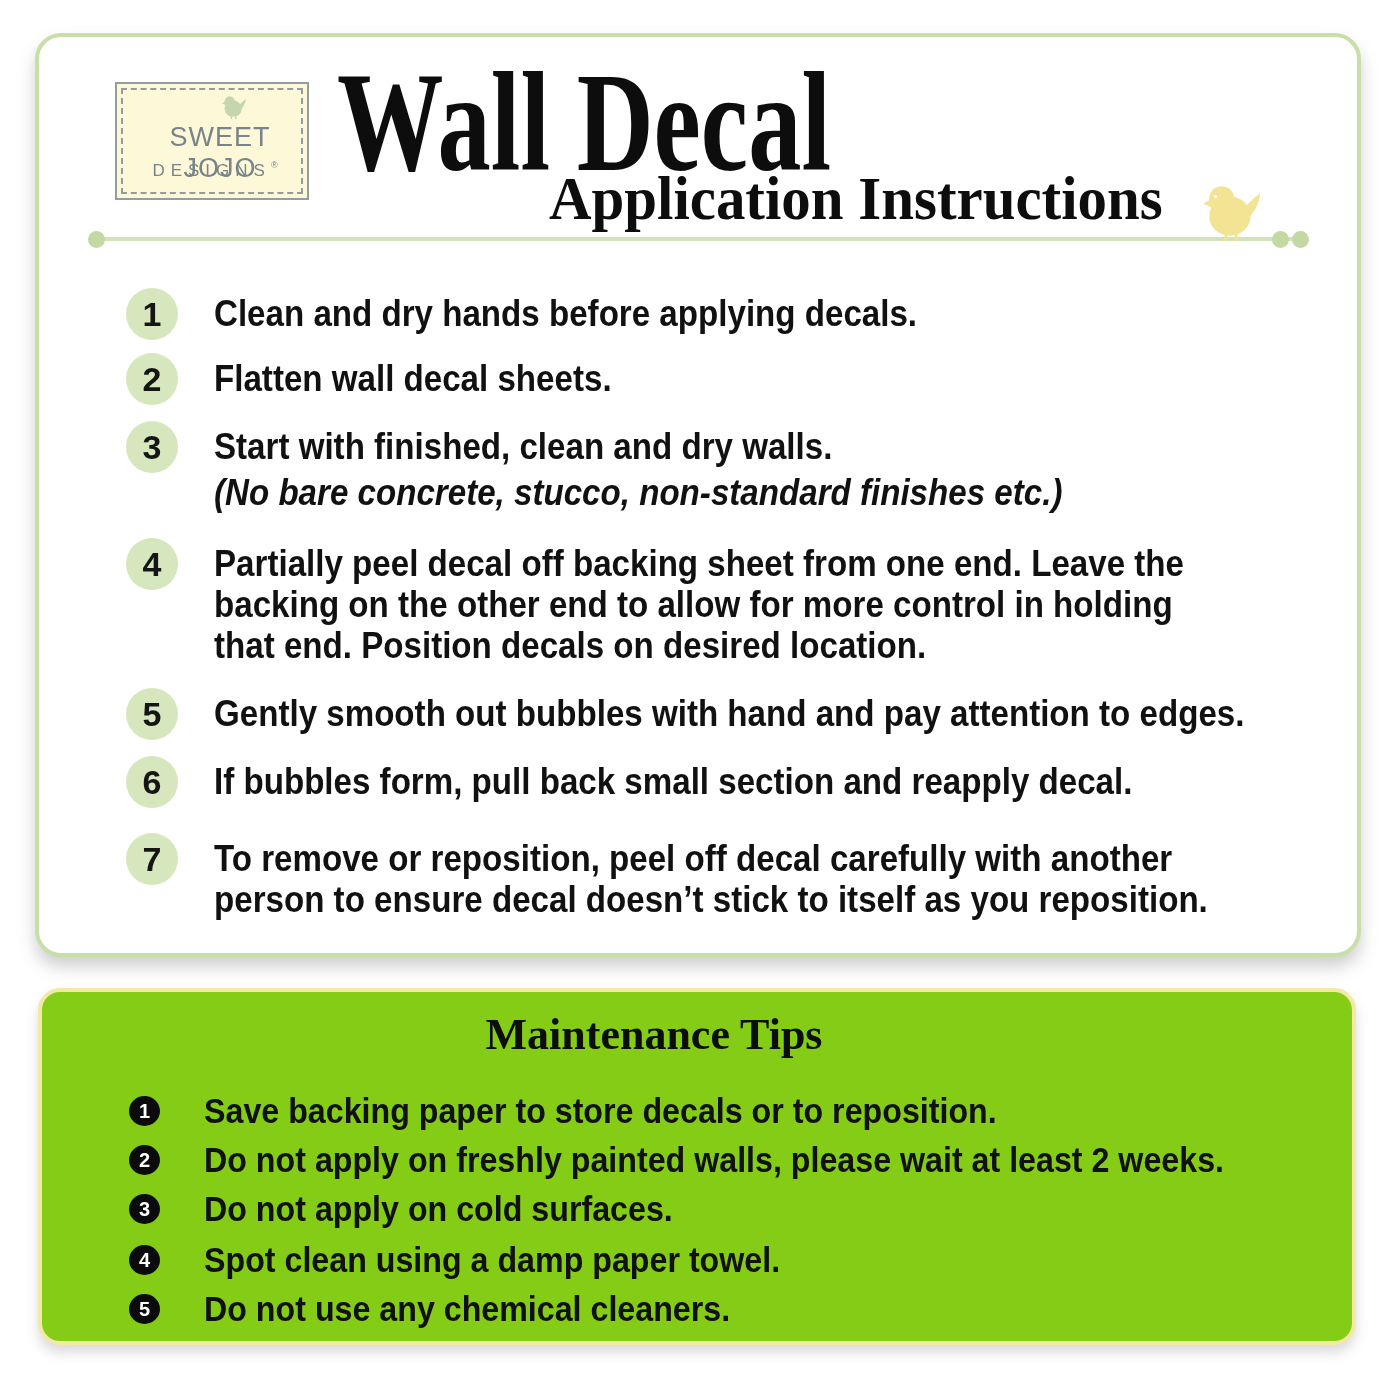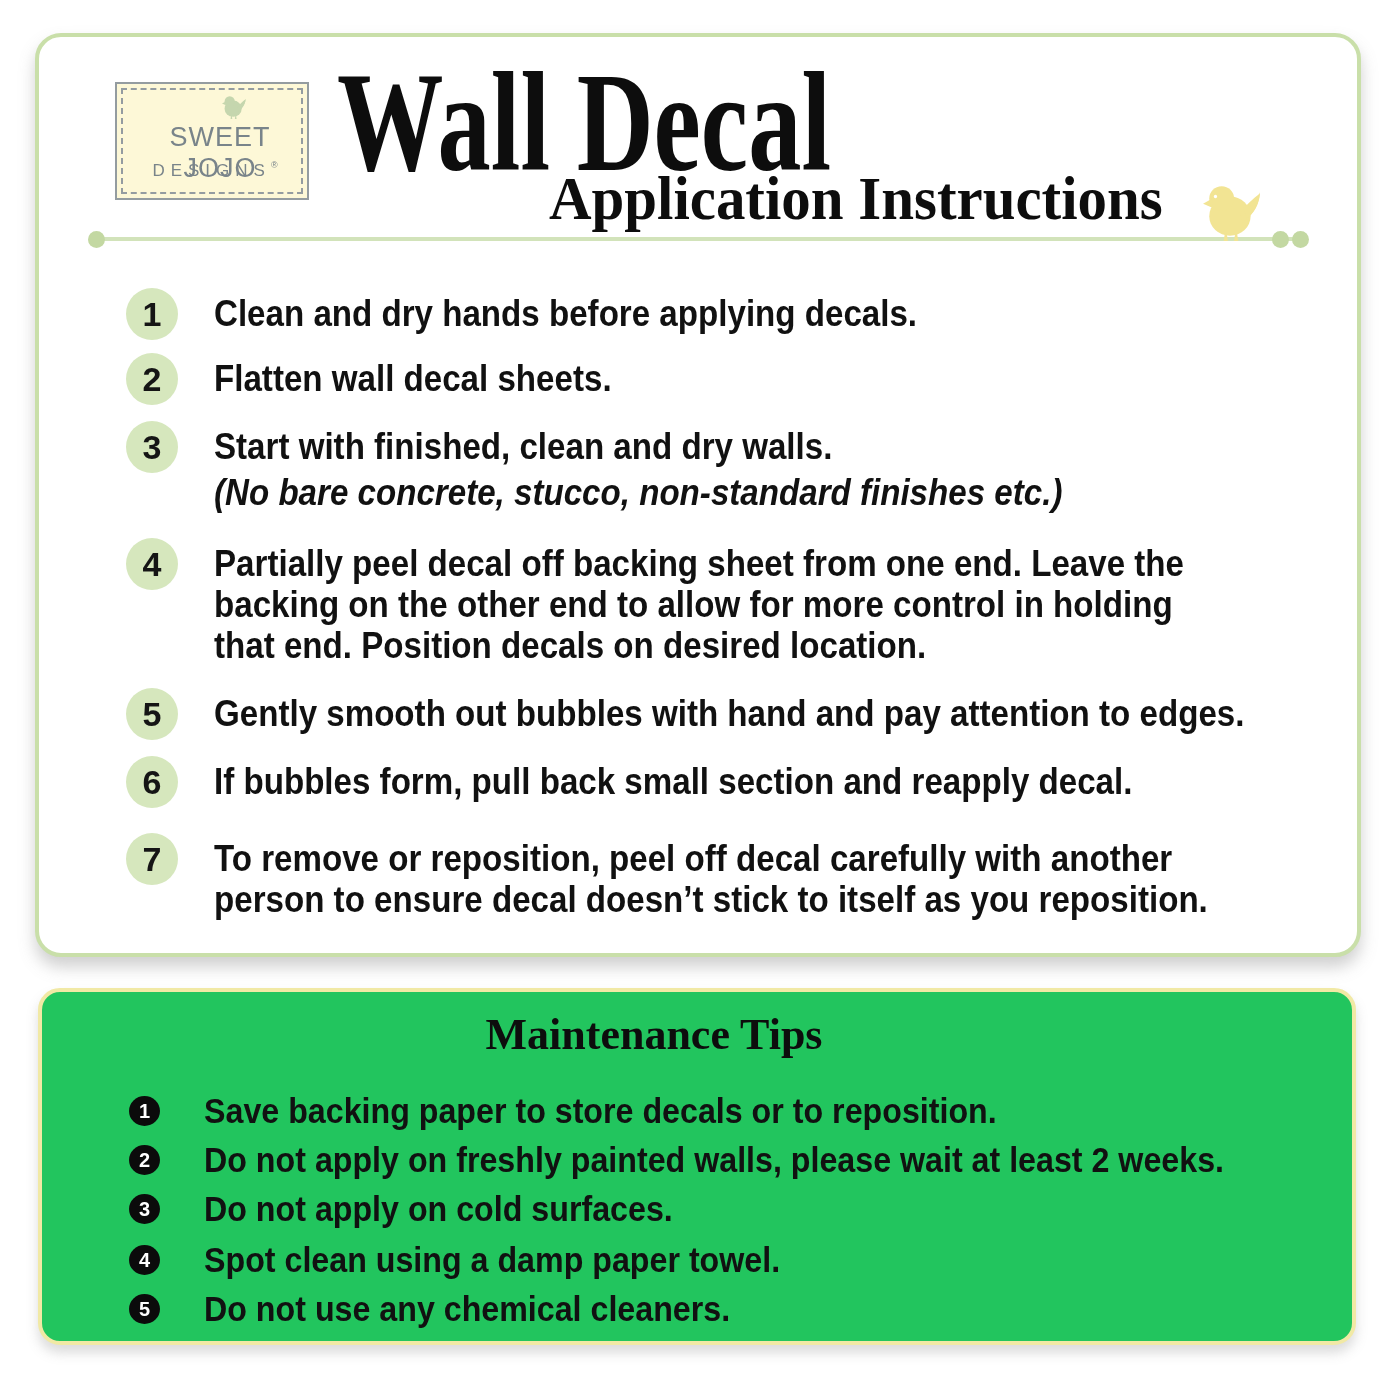--- a/index.html
+++ b/index.html
@@ -59,21 +59,21 @@
   }
   .ins-txt{
     position:absolute;left:88px;top:5px;width:1300px;
     font-size:36px;font-weight:bold;line-height:41px;white-space:pre-line;
     transform:scaleX(0.92);transform-origin:0 0;color:#111;
   }
   .ins-note{font-style:italic;margin-top:5px;}
   
   .tips-box{
     position:absolute;left:38px;top:988px;width:1318px;height:357px;
-    box-sizing:border-box;background:#22c55e;
+    box-sizing:border-box;background:#84cc16;
     border:4px solid #f1e9a5;border-radius:22px;
     box-shadow:0 8px 12px rgba(140,140,140,0.30);
   }
   .tips-title{
     position:absolute;left:0;right:86px;top:17px;text-align:center;
     font-family:"Liberation Serif", serif;font-weight:bold;font-size:44px;color:#0d0d0d;
   }
   .tip-item{position:absolute;left:87px;}
   .tip-circle{
     position:absolute;left:0;top:0;width:31px;height:30px;border-radius:50%;

